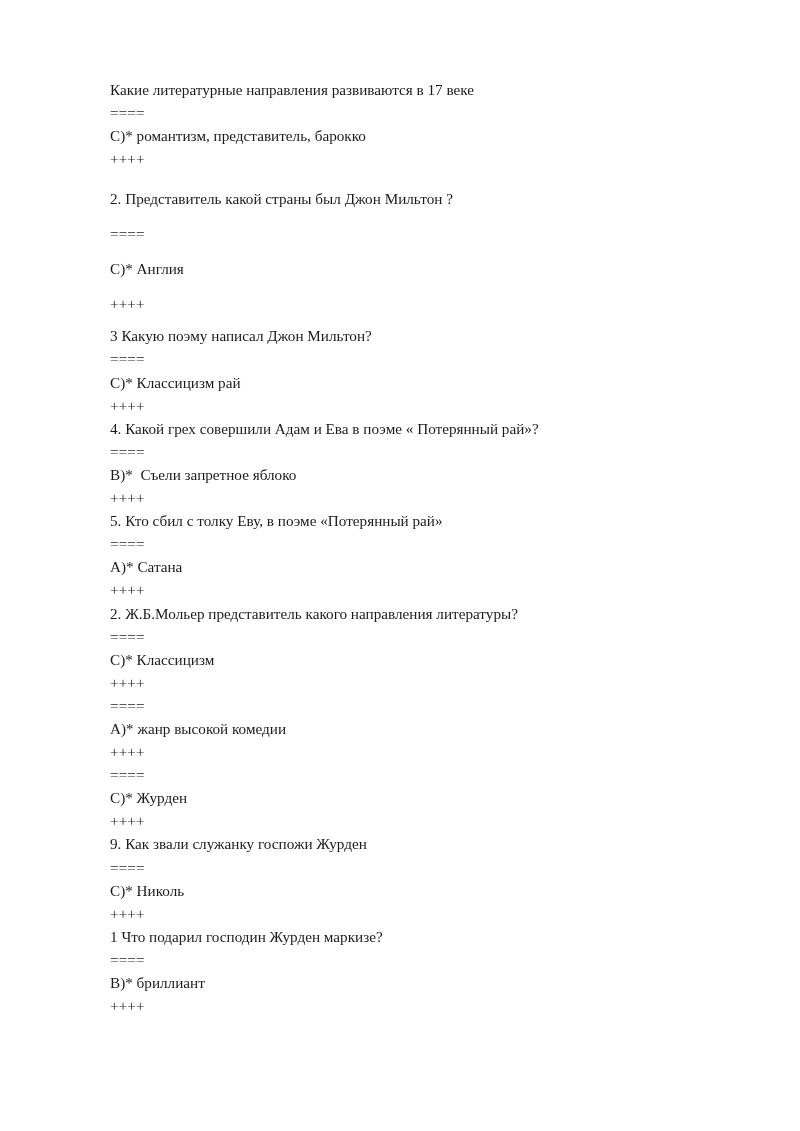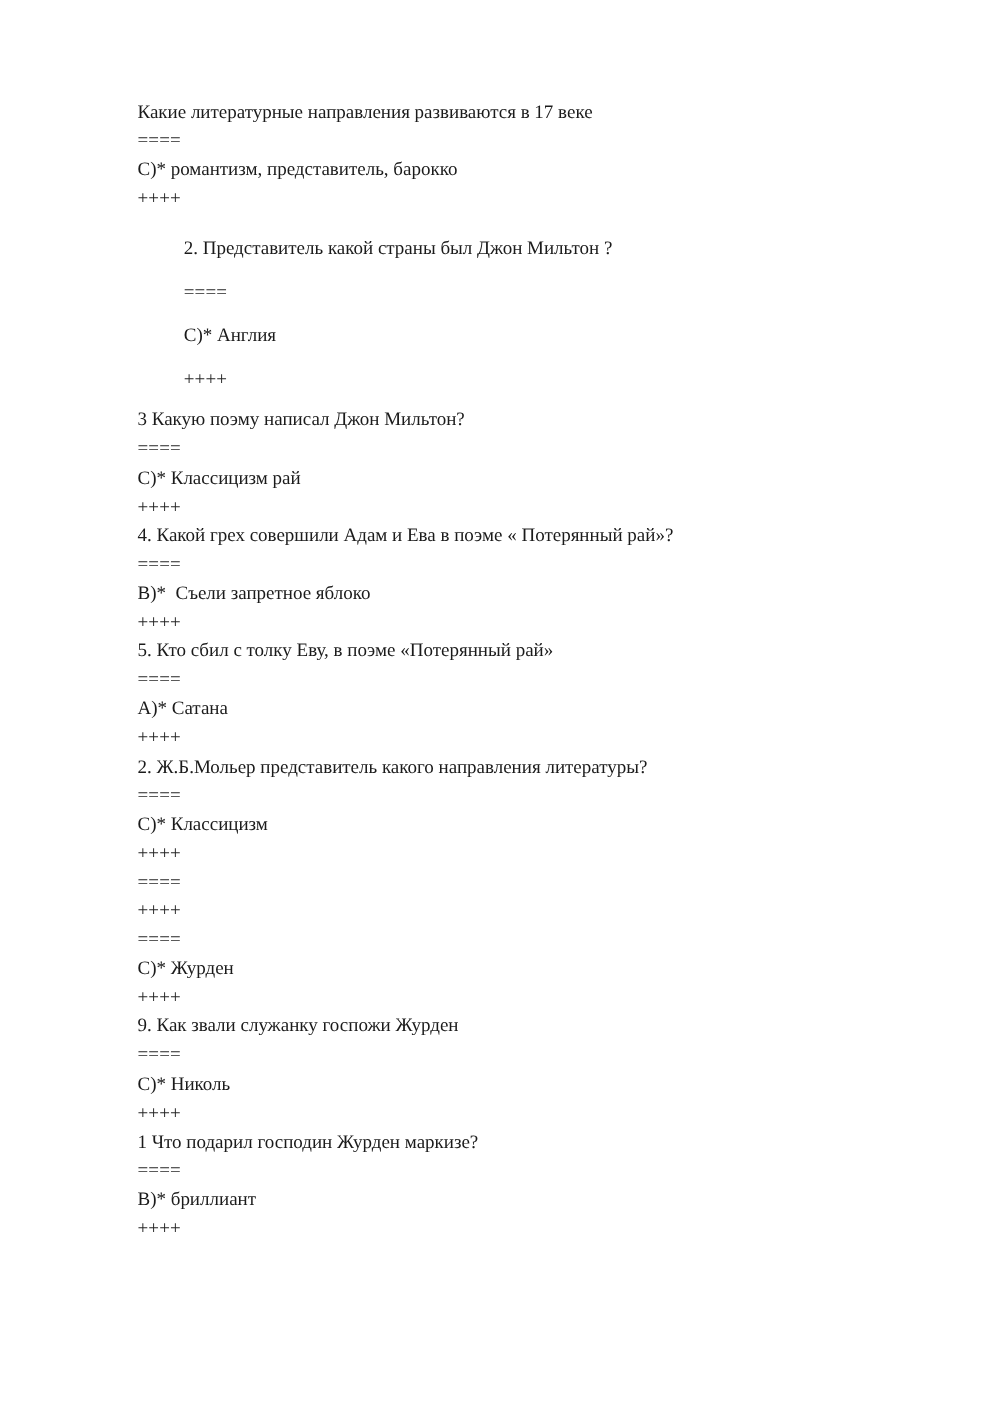--- a/index.html
+++ b/index.html
@@ -41,21 +41,20 @@
     color: #1b1b1b;
   }
   .qa-line.sep-eq,
   .qa-line.sep-plus {
     letter-spacing: 0.1px;
     color: #242424;
   }
   
   .qa-block.loose .qa-line {
     line-height: 35px;
-    margin-left: 37px;
   }
   .qa-block.loose {
     margin-top: 11px;
     margin-bottom: 3px;
   }
 </style>
 </head>
 <body>
 
 <div class="page">
@@ -91,20 +90,21 @@
         <p class="qa-line sep-plus">++++</p>
       </div>
       <div class="qa-block">
         <p class="qa-line question">2. Ж.Б.Мольер представитель какого направления литературы?</p>
         <p class="qa-line sep-eq">====</p>
         <p class="qa-line answer">C)* Классицизм</p>
         <p class="qa-line sep-plus">++++</p>
       </div>
       <div class="qa-block">
         <p class="qa-line sep-eq">====</p>
+        <p class="qa-line answer">A)* жанр высокой комедии</p>
         <p class="qa-line sep-plus">++++</p>
       </div>
       <div class="qa-block">
         <p class="qa-line sep-eq">====</p>
         <p class="qa-line answer">C)* Журден</p>
         <p class="qa-line sep-plus">++++</p>
       </div>
       <div class="qa-block">
         <p class="qa-line question">9. Как звали служанку госпожи Журден</p>
         <p class="qa-line sep-eq">====</p>

